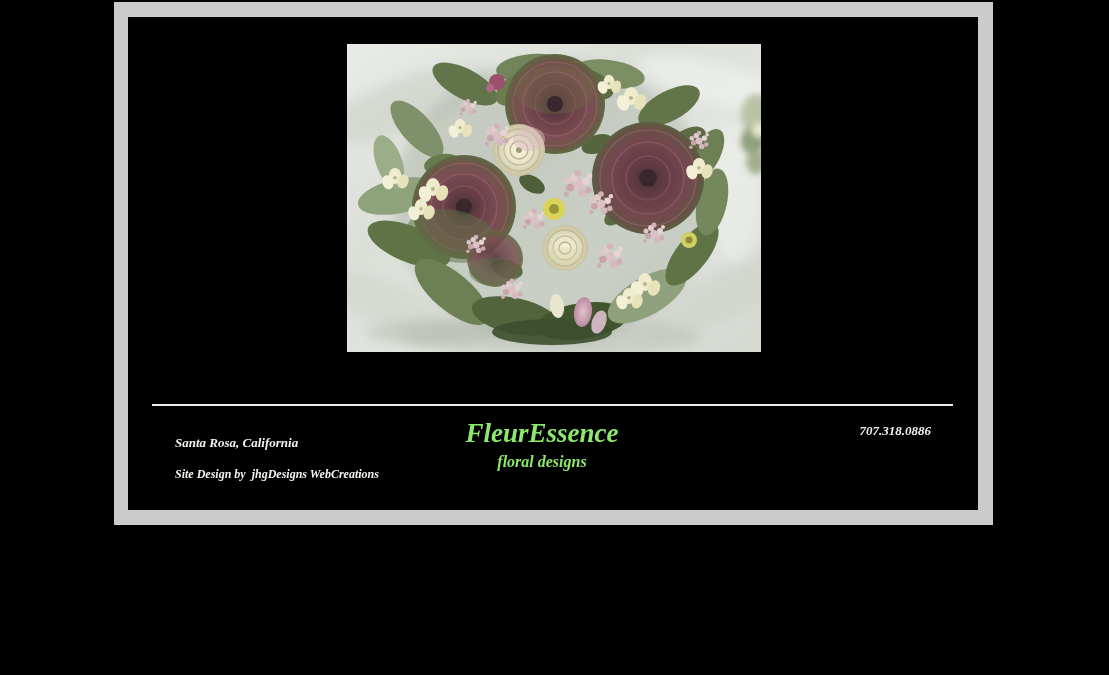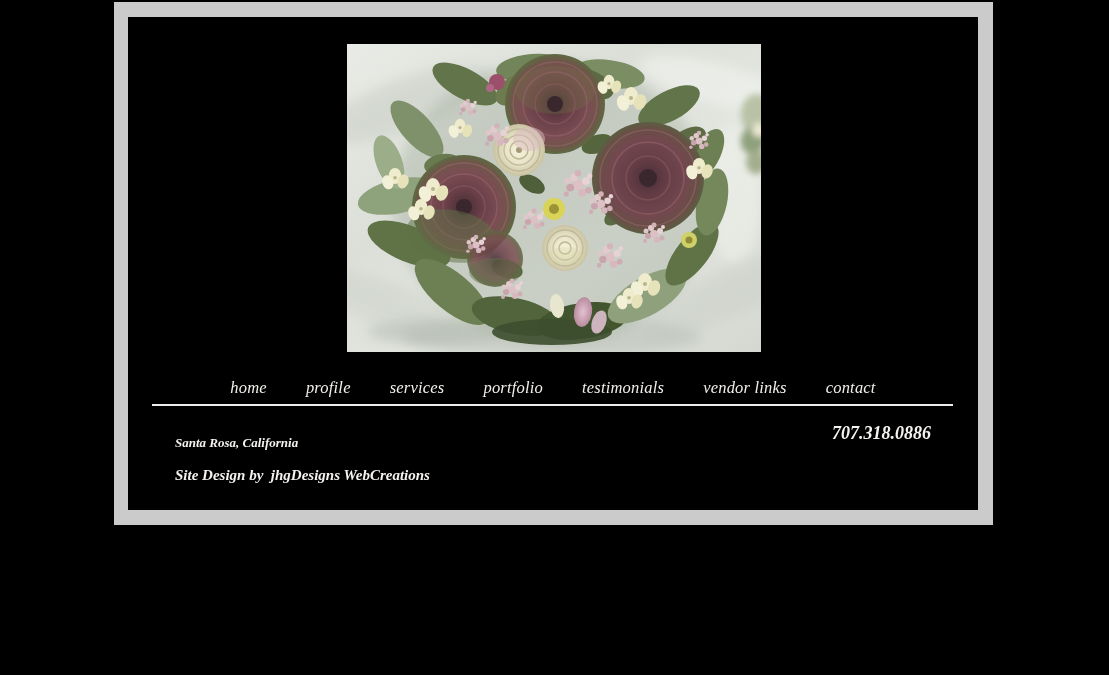--- a/index.html
+++ b/index.html
@@ -54,21 +54,21 @@
   }
   .footer-left {
     position: absolute;
     left: 47px; top: 418px;
     color: #f5f3ef;
     font-style: italic;
     font-weight: bold;
     text-align: left;
   }
   .footer-left .line1 { font-size: 13px; white-space: pre; }
-  .footer-left .line2 { font-size: 15px; margin-top: 16px; white-space: pre; }
+  .footer-left .line2 { font-size: 12px; margin-top: 16px; white-space: pre; }
   .footer-center {
     position: absolute;
     left: 414px; top: 403px;
     transform: translateX(-50%);
     text-align: center;
   }
   .brand-name {
     font-size: 27px;
     font-weight: bold;
     font-style: italic;
@@ -85,21 +85,21 @@
     white-space: nowrap;
   }
   .footer-right {
     position: absolute;
     right: 47px; top: 406px;
     color: #f5f3ef;
     font-style: italic;
     font-weight: bold;
     text-align: right;
   }
-  .footer-right .line1 { font-size: 18px; white-space: pre; }
+  .footer-right .line1 { font-size: 13px; white-space: pre; }
   .footer-right .line2 { font-size: 12px; margin-top: 15px; white-space: pre; }
 </style>
 </head>
 <body>
 
 <div class="frame">
   <div class="canvas">
 
     <div class="photo" role="img" aria-label="Round bouquet of burgundy ornamental kale roses, cream roses, yellow freesia, pink rice flower and sage foliage photographed from above on white fabric">
       <svg width="414" height="308" viewBox="0 0 414 308" xmlns="http://www.w3.org/2000/svg">
@@ -276,36 +276,31 @@
           <circle cx="342" cy="196" r="8" fill="#cfd066"></circle>
           <circle cx="342" cy="196" r="3.5" fill="#8f8c3a"></circle>
         </g>
 
         <ellipse cx="236" cy="268" rx="9" ry="15" fill="url(#pinkbud)" transform="rotate(8 236 268)"></ellipse>
         <ellipse cx="252" cy="278" rx="7" ry="12" fill="#cdb4be" transform="rotate(20 252 278)"></ellipse>
         <ellipse cx="210" cy="262" rx="7" ry="12" fill="#e9e6cf" transform="rotate(-8 210 262)"></ellipse>
       </svg>
     </div>
 
-    <nav class="nav">
-      <a>home</a>
-      <a>profile</a>
-      <a>services</a>
-      <a>portfolio</a>
-      <a>testimonials</a>
-      <a>vendor links</a>
-      <a>contact</a>
-    </nav>
 
     <div class="rule"></div>
 
     <div class="footer-left">
       <div class="line1">Santa Rosa, California</div>
       <div class="line2">Site Design by  jhgDesigns WebCreations</div>
     </div>
 
+    <div class="footer-center">
+      <div class="brand-name">FleurEssence</div>
+      <div class="brand-tagline">floral designs</div>
+    </div>
 
     <div class="footer-right">
       <div class="line1">707.318.0886</div>
     </div>
 
   </div>
 </div>
 
 </body></html>

